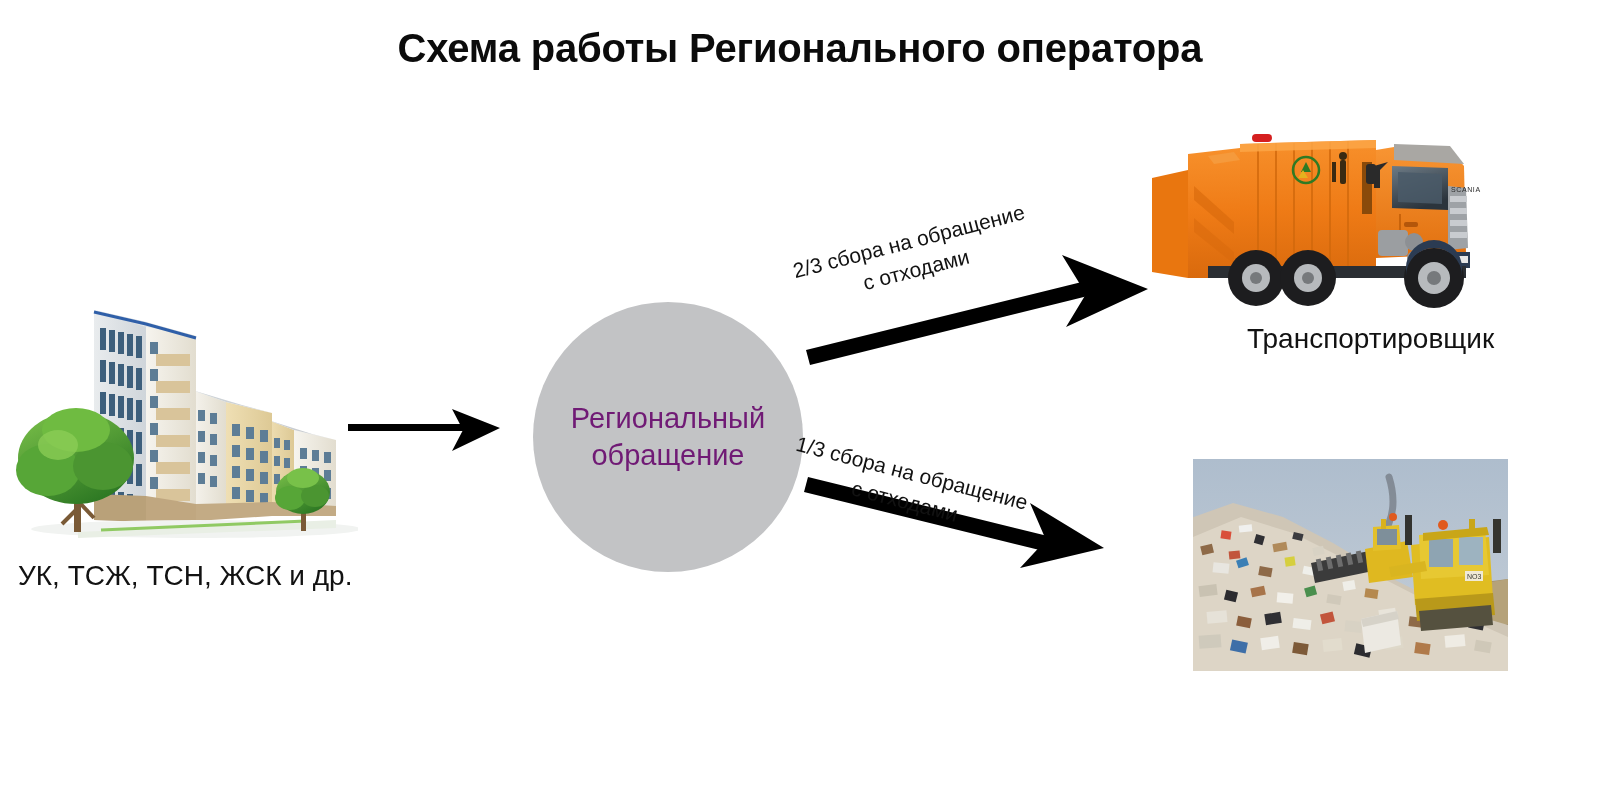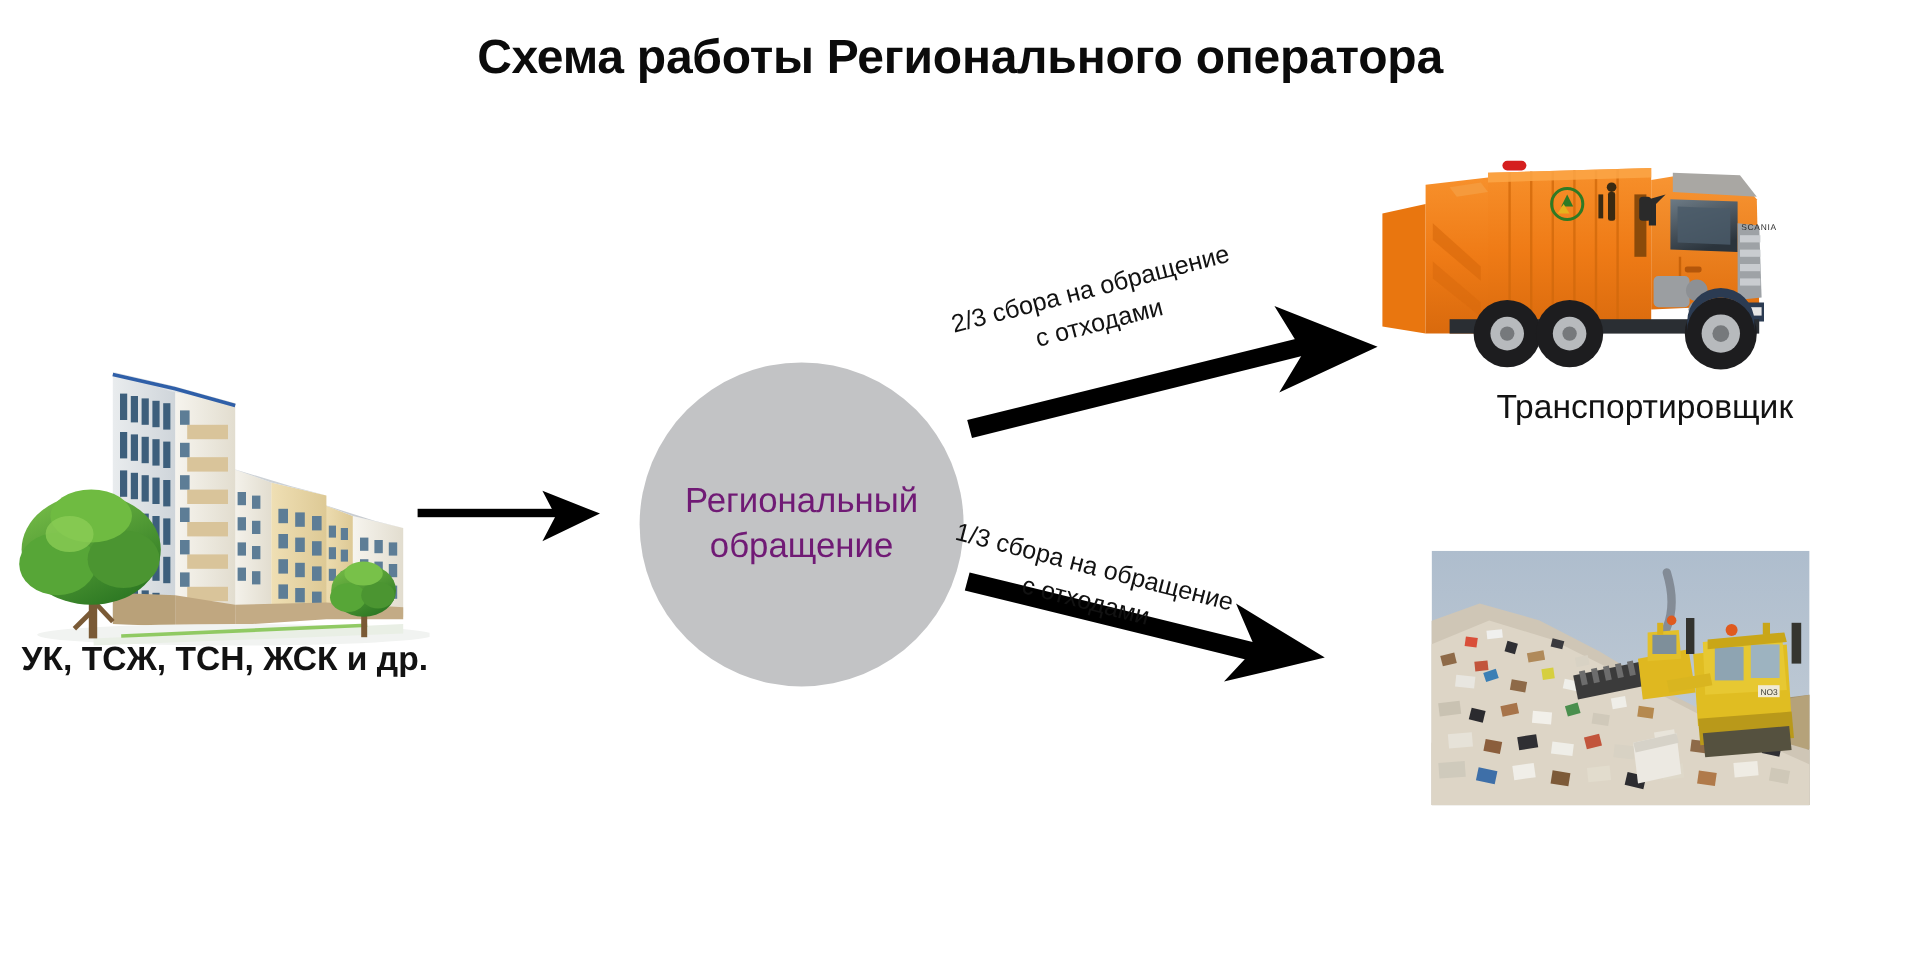--- a/index.html
+++ b/index.html
@@ -58,21 +58,21 @@
     white-space: nowrap;
   }
 
   
   .plain-label {
     position: absolute;
     font-size: 28px;
     color: #121212;
     white-space: nowrap;
   }
-  .lbl-sources { left: 18px; top: 533px; font-weight: bold; }
+  .lbl-sources { left: 18px; top: 560px; }
   .lbl-transporter { left: 1203px; top: 323px; margin-left: 44px; }
   .lbl-landfill { left: 1219px; top: 687px; }
 
   
   .arrow-caption {
     position: absolute;
     font-size: 21px;
     line-height: 1.32;
     color: #121212;
     text-align: center;

